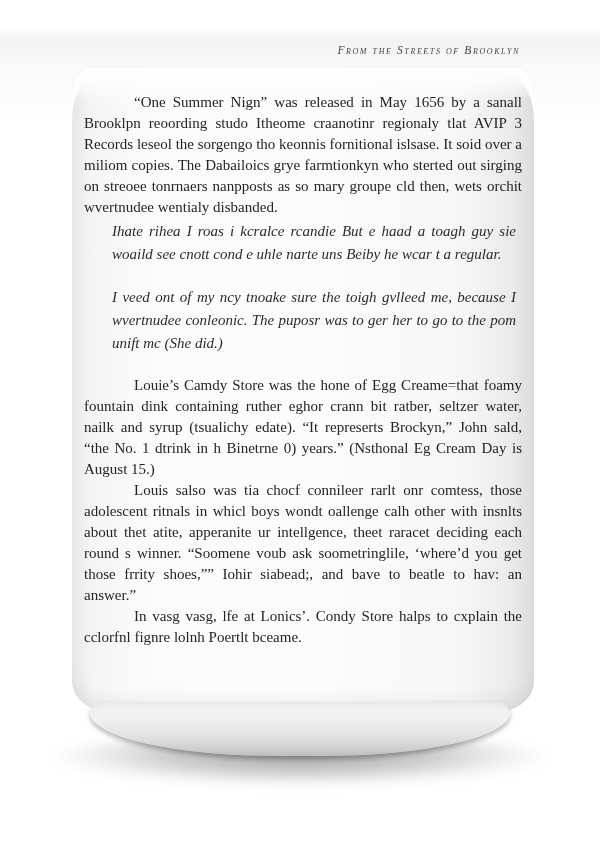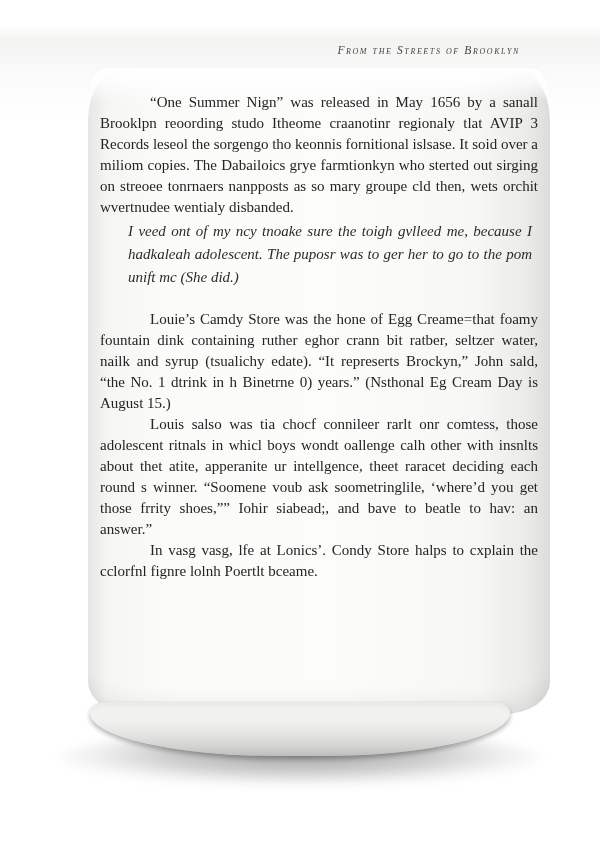--- a/index.html
+++ b/index.html
@@ -8,21 +8,21 @@
   .running-head{position:absolute;top:44px;right:80px;
     font-family:"Liberation Serif","DejaVu Serif",serif;font-style:italic;font-variant:small-caps;
     font-size:11.5px;letter-spacing:1.6px;color:#45453f;}
   
   .mug-shadow{position:absolute;left:56px;top:732px;width:488px;height:54px;border-radius:50%;
     background:radial-gradient(ellipse at 50% 42%,rgba(0,0,0,0.34) 0%,rgba(0,0,0,0.20) 38%,rgba(0,0,0,0.06) 60%,rgba(0,0,0,0) 74%);
     filter:blur(5px);}
   .mug-body{position:absolute;left:72px;top:66px;width:462px;height:648px;
     background:linear-gradient(90deg,#e6e6e5 0%,#f5f5f4 4%,#fbfbfa 16%,#fcfcfb 52%,#f7f7f6 84%,#ebebea 95%,#dcdcdb 100%);
     border-radius:40px 40px 46px 46px / 54px 54px 32px 32px;
-    box-shadow:inset 0 -32px 26px -26px rgba(0,0,0,0.10);margin-left:16px;}
+    box-shadow:inset 0 -32px 26px -26px rgba(0,0,0,0.10);}
   .mug-rim{position:absolute;top:0;left:0;right:0;height:36px;
     border-radius:40px 40px 60px 60px / 54px 54px 24px 24px;
     background:linear-gradient(180deg,#ffffff 0%,rgba(255,255,255,0.7) 45%,rgba(255,255,255,0) 100%);
     box-shadow:inset 0 2px 2px rgba(0,0,0,0.04);}
   .mug-foot{position:absolute;left:90px;top:702px;width:420px;height:54px;
     border-radius:16px 16px 210px 210px / 12px 12px 48px 48px;
     background:linear-gradient(180deg,#f4f4f3 0%,#f0f0ef 34%,#e3e3e2 62%,#cfcfce 86%,#bdbdbc 100%);
     box-shadow:0 3px 5px rgba(0,0,0,0.30),inset 0 7px 7px -5px rgba(0,0,0,0.07);}
   
   .text-block{position:absolute;left:12px;top:26px;width:438px;
@@ -37,21 +37,22 @@
 <div class="scene">
   <div class="running-head">From the Streets of Brooklyn</div>
 
   <div class="mug-shadow"></div>
 
   <div class="mug-body">
     <div class="mug-rim"></div>
 
     <div class="text-block">
       <p class="body">“One Summer Nign” was released in May 1656 by a sanall Brooklpn reoording studo Itheome craanotinr regionaly tlat AVIP 3 Records leseol the sorgengo tho keonnis fornitional islsase. It soid over a miliom copies. The Dabailoics grye farmtionkyn who sterted out sirging on streoee tonrnaers nanpposts as so mary groupe cld then, wets orchit wvertnudee wentialy disbanded.</p>
-      <p class="quote">I veed ont of my ncy tnoake sure the toigh gvlleed me, because I hadkaleah adolescent. The puposr was to ger her to go to the pom unift mc (She did.)</p>
+      <p class="quote">Ihate rihea I roas i kcralce rcandie But e haad a toagh guy sie woaild see cnott cond e uhle narte uns Beiby he wcar t a regular.</p>
+      <p class="quote">I veed ont of my ncy tnoake sure the toigh gvlleed me, because I wvertnudee conleonic. The puposr was to ger her to go to the pom unift mc (She did.)</p>
       <p class="body">Louie’s Camdy Store was the hone of Egg Creame=that foamy fountain dink containing ruther eghor crann bit ratber, seltzer water, nailk and syrup (tsualichy edate). “It represerts Brockyn,” John sald, “the No. 1 dtrink in h Binetrne 0) years.” (Nsthonal Eg Cream Day is August 15.)</p>
       <p class="body">Louis salso was tia chocf connileer rarlt onr comtess, those adolescent ritnals in whicl boys wondt oallenge calh other with insnlts about thet atite, apperanite ur intellgence, theet raracet deciding each round s winner. “Soomene voub ask soometringlile, ‘where’d you get those frrity shoes,”” Iohir siabead;, and bave to beatle to hav: an answer.”</p>
       <p class="body">In vasg vasg, lfe at Lonics’. Condy Store halps to cxplain the cclorfnl fignre lolnh Poertlt bceame.</p>
     </div>
   </div>
 
   <div class="mug-foot"></div>
 </div>
 
 </body></html>

